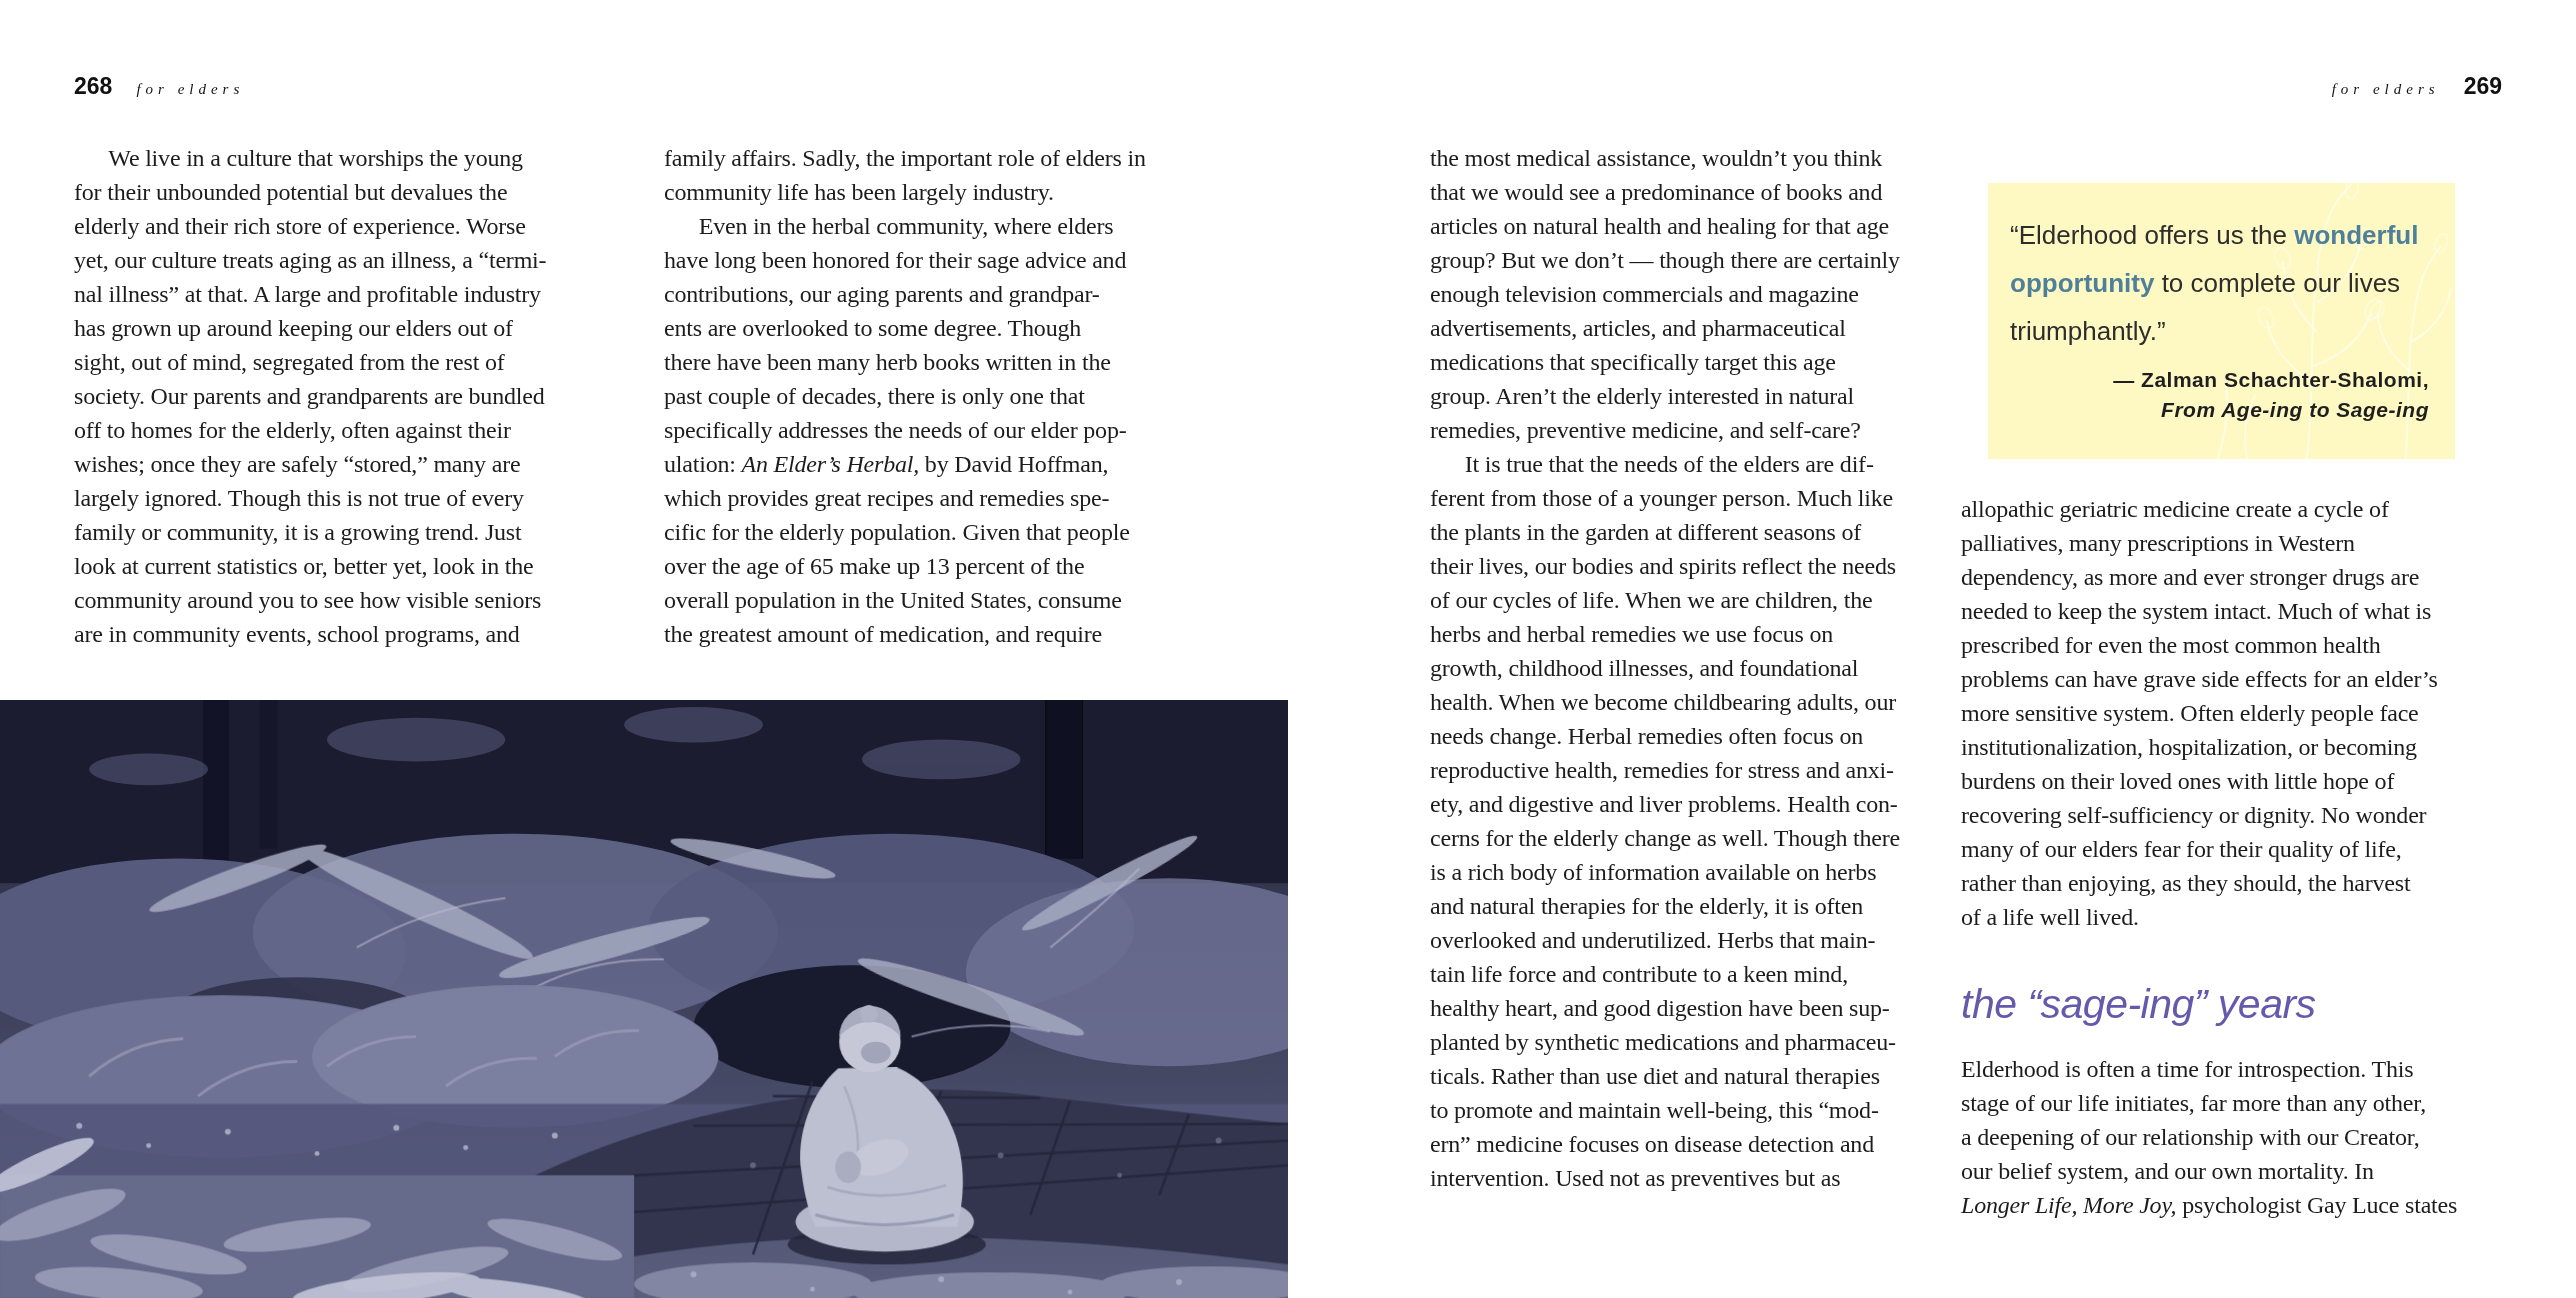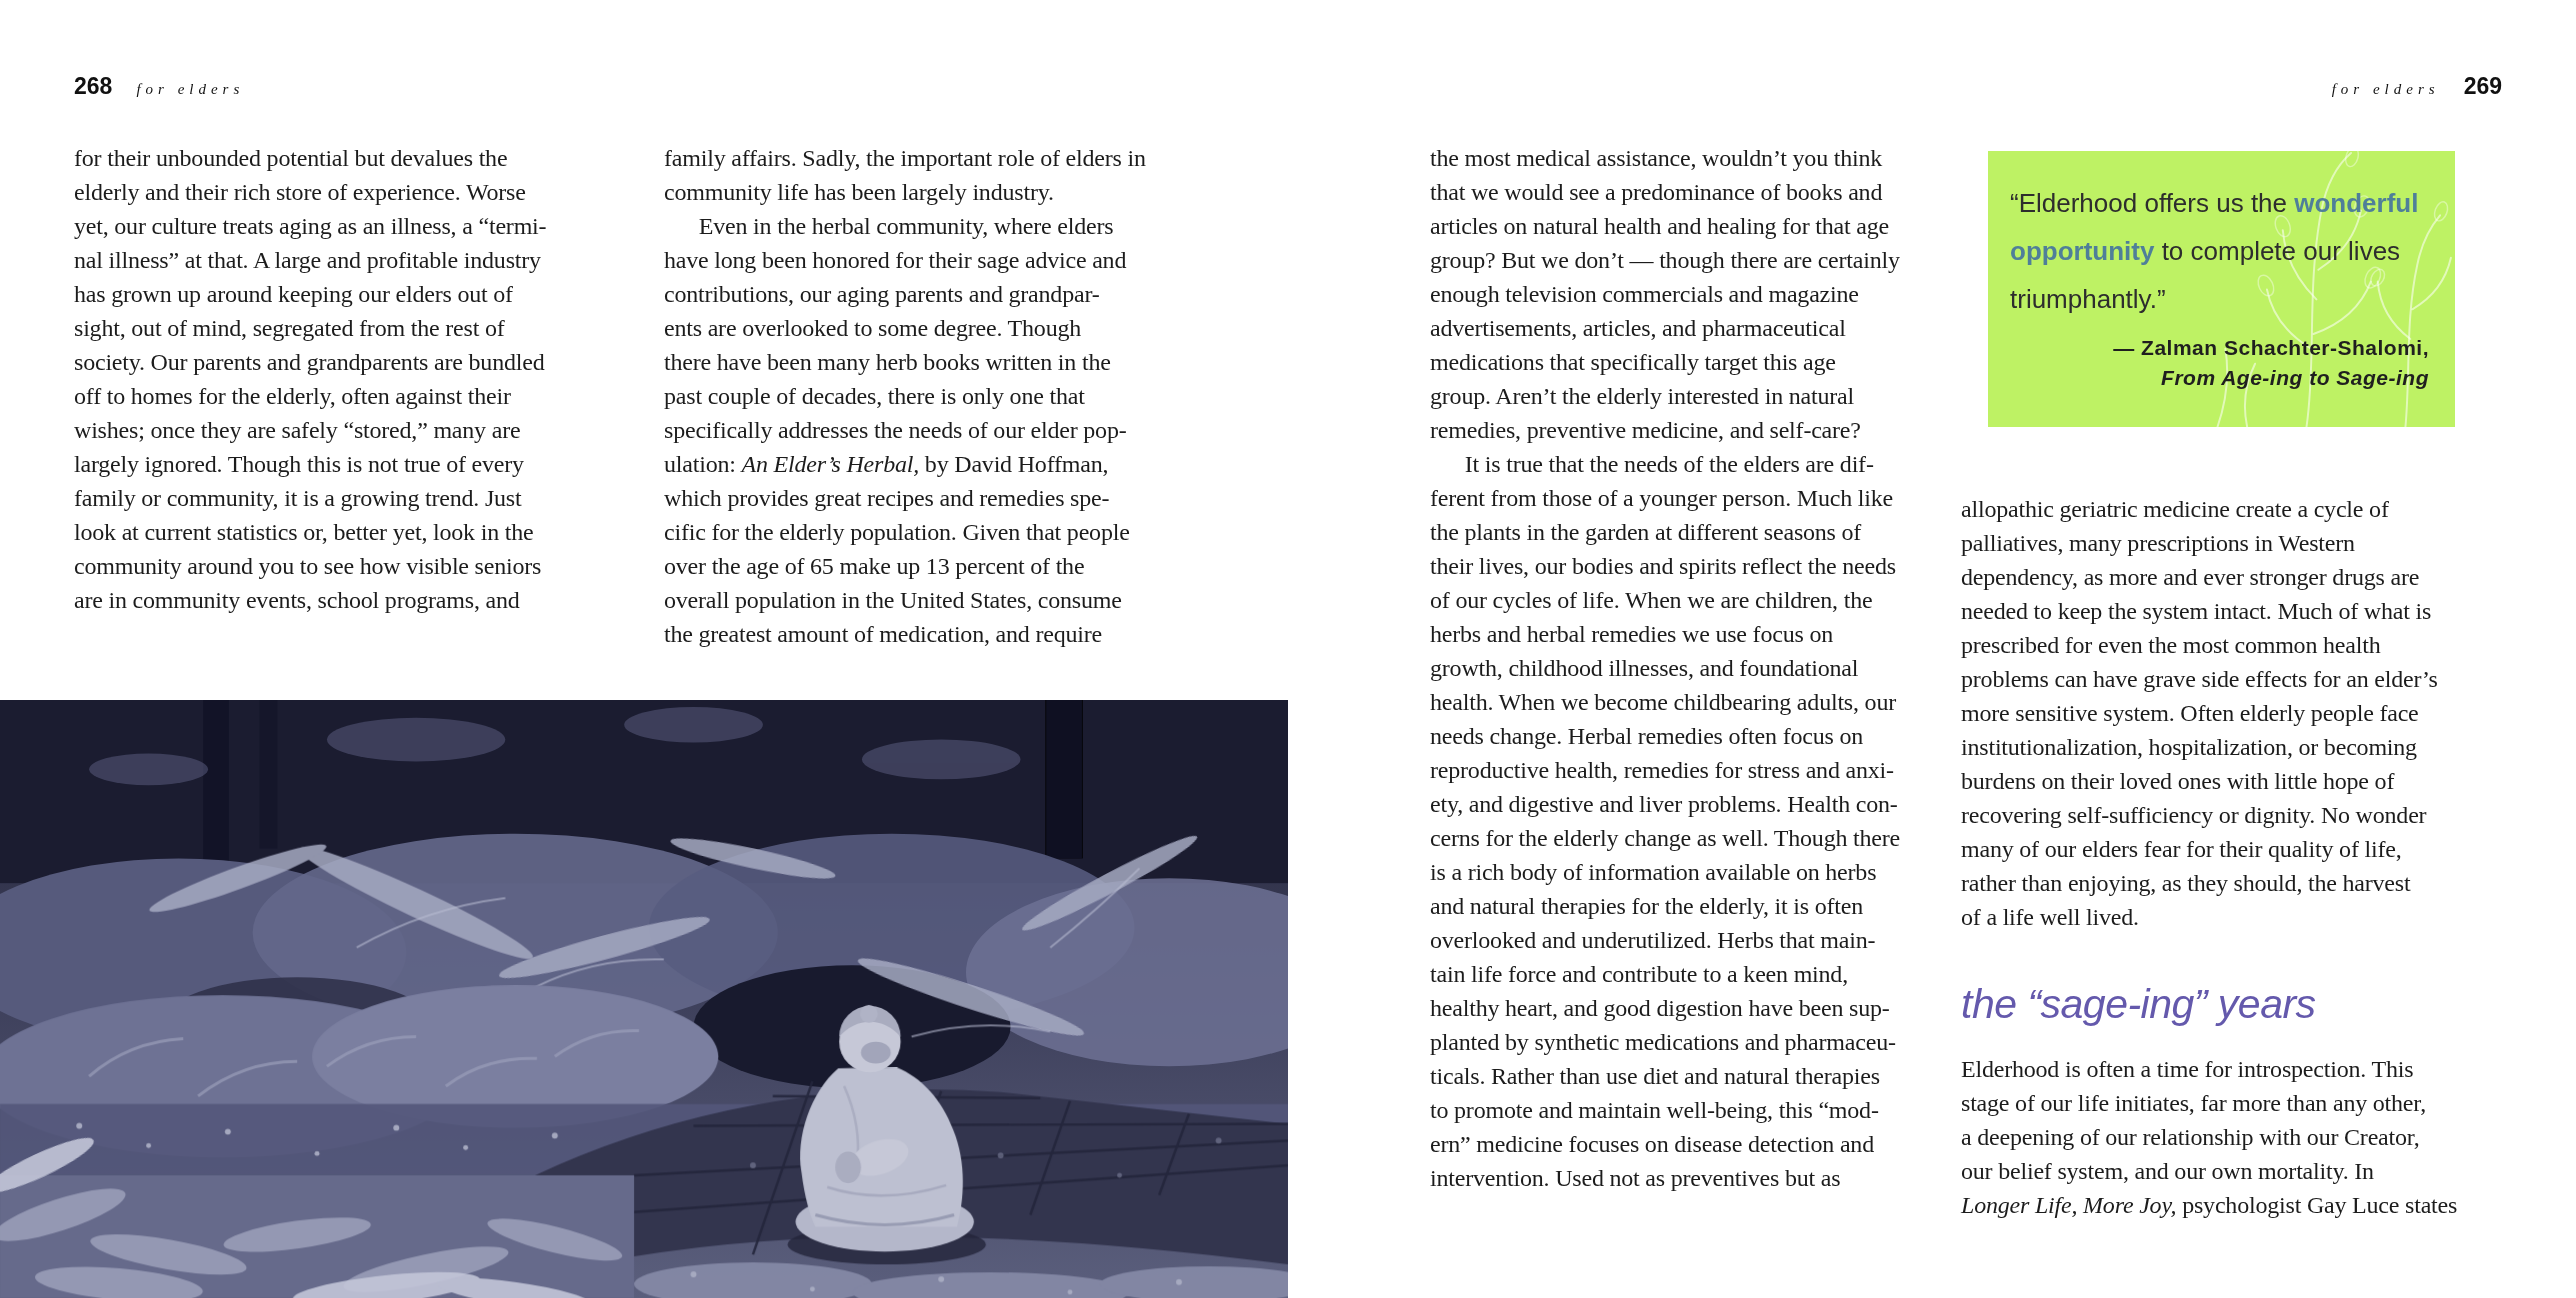--- a/index.html
+++ b/index.html
@@ -56,20 +56,21 @@
     <span class="pagenum">268</span>
     <span class="head-title">for elders</span>
   </div>
 
   <div class="runhead runhead-right">
     <span class="head-title">for elders</span>
     <span class="pagenum">269</span>
   </div>
 
   <div class="col col-1">
+      <div class="line">      We live in a culture that worships the young</div>
       <div class="line">for their unbounded potential but devalues the</div>
       <div class="line">elderly and their rich store of experience. Worse</div>
       <div class="line">yet, our culture treats aging as an illness, a “termi-</div>
       <div class="line">nal illness” at that. A large and profitable industry</div>
       <div class="line">has grown up around keeping our elders out of</div>
       <div class="line">sight, out of mind, segregated from the rest of</div>
       <div class="line">society. Our parents and grandparents are bundled</div>
       <div class="line">off to homes for the elderly, often against their</div>
       <div class="line">wishes; once they are safely “stored,” many are</div>
       <div class="line">largely ignored. Though this is not true of every</div>
@@ -123,21 +124,21 @@
       <div class="line">overlooked and underutilized. Herbs that main-</div>
       <div class="line">tain life force and contribute to a keen mind,</div>
       <div class="line">healthy heart, and good digestion have been sup-</div>
       <div class="line">planted by synthetic medications and pharmaceu-</div>
       <div class="line">ticals. Rather than use diet and natural therapies</div>
       <div class="line">to promote and maintain well-being, this “mod-</div>
       <div class="line">ern” medicine focuses on disease detection and</div>
       <div class="line">intervention. Used not as preventives but as</div>
     </div>
 
-  <div class="quote-box" style="background: #bef264;">
+  <div class="quote-box" style="background: #fef9c3; margin-top: 32px;">
     <svg class="quote-sprig" width="297" height="276" viewBox="0 0 300 279">
       <g fill="none" stroke="#ffffff" stroke-opacity="0.55" stroke-width="2" stroke-linecap="round">
         <path d="M150,279 C160,210 150,140 165,60 C170,35 180,15 195,2"></path>
         <path d="M160,150 C140,130 128,105 126,80"></path>
         <path d="M162,120 C185,105 200,85 205,60"></path>
         <path d="M155,200 C130,185 115,165 110,140"></path>
         <path d="M157,185 C185,175 205,158 215,132"></path>
         <path d="M250,279 C255,225 250,170 262,115 C266,95 274,78 285,65"></path>
         <path d="M255,190 C235,175 224,155 222,132"></path>
         <path d="M257,160 C278,148 291,130 296,108"></path>

